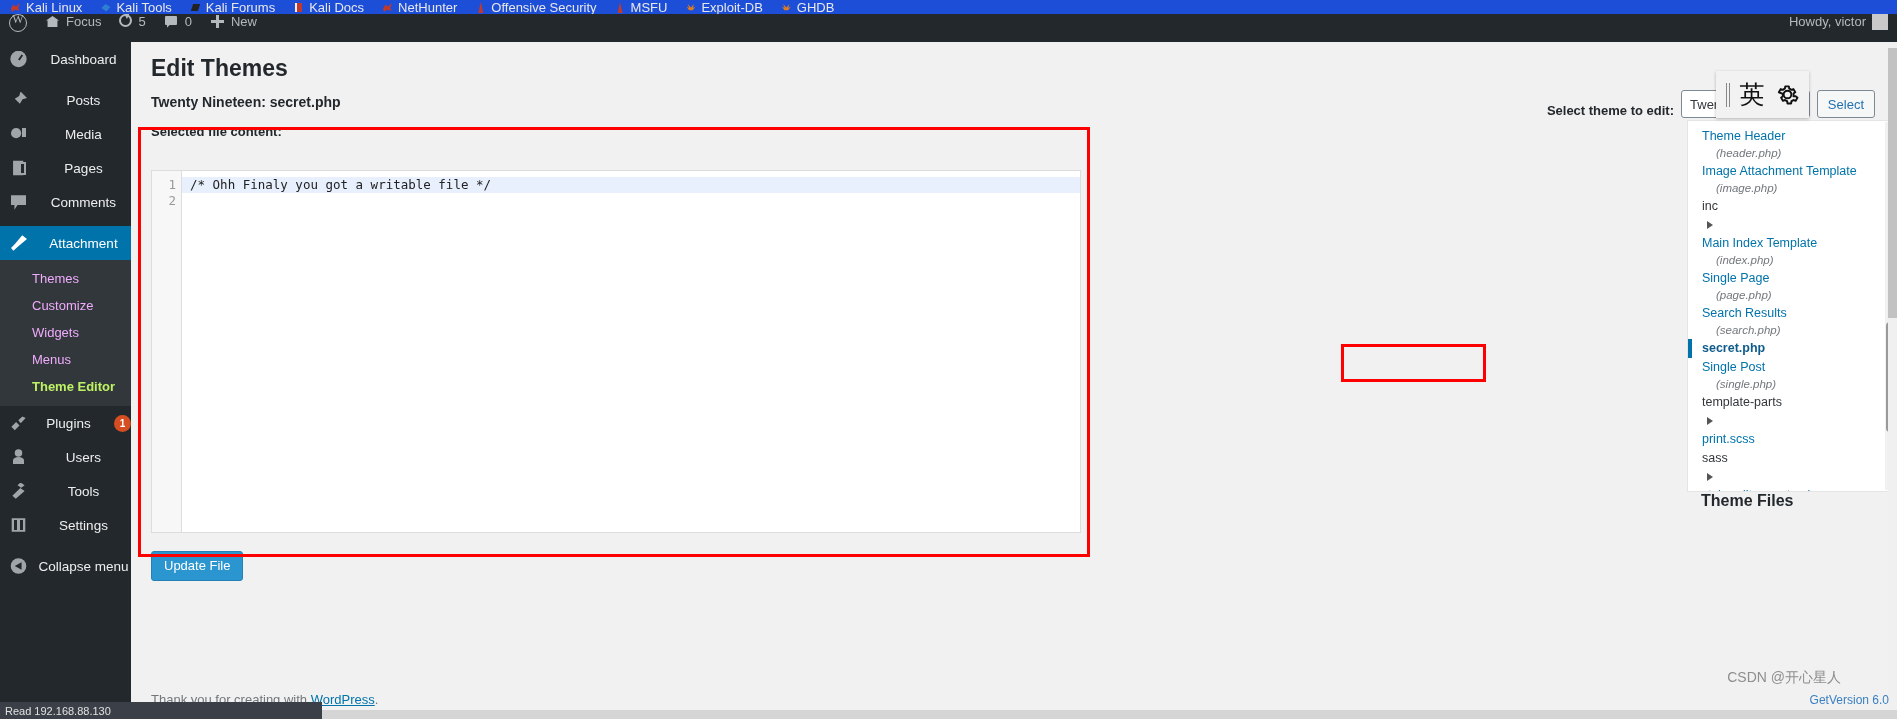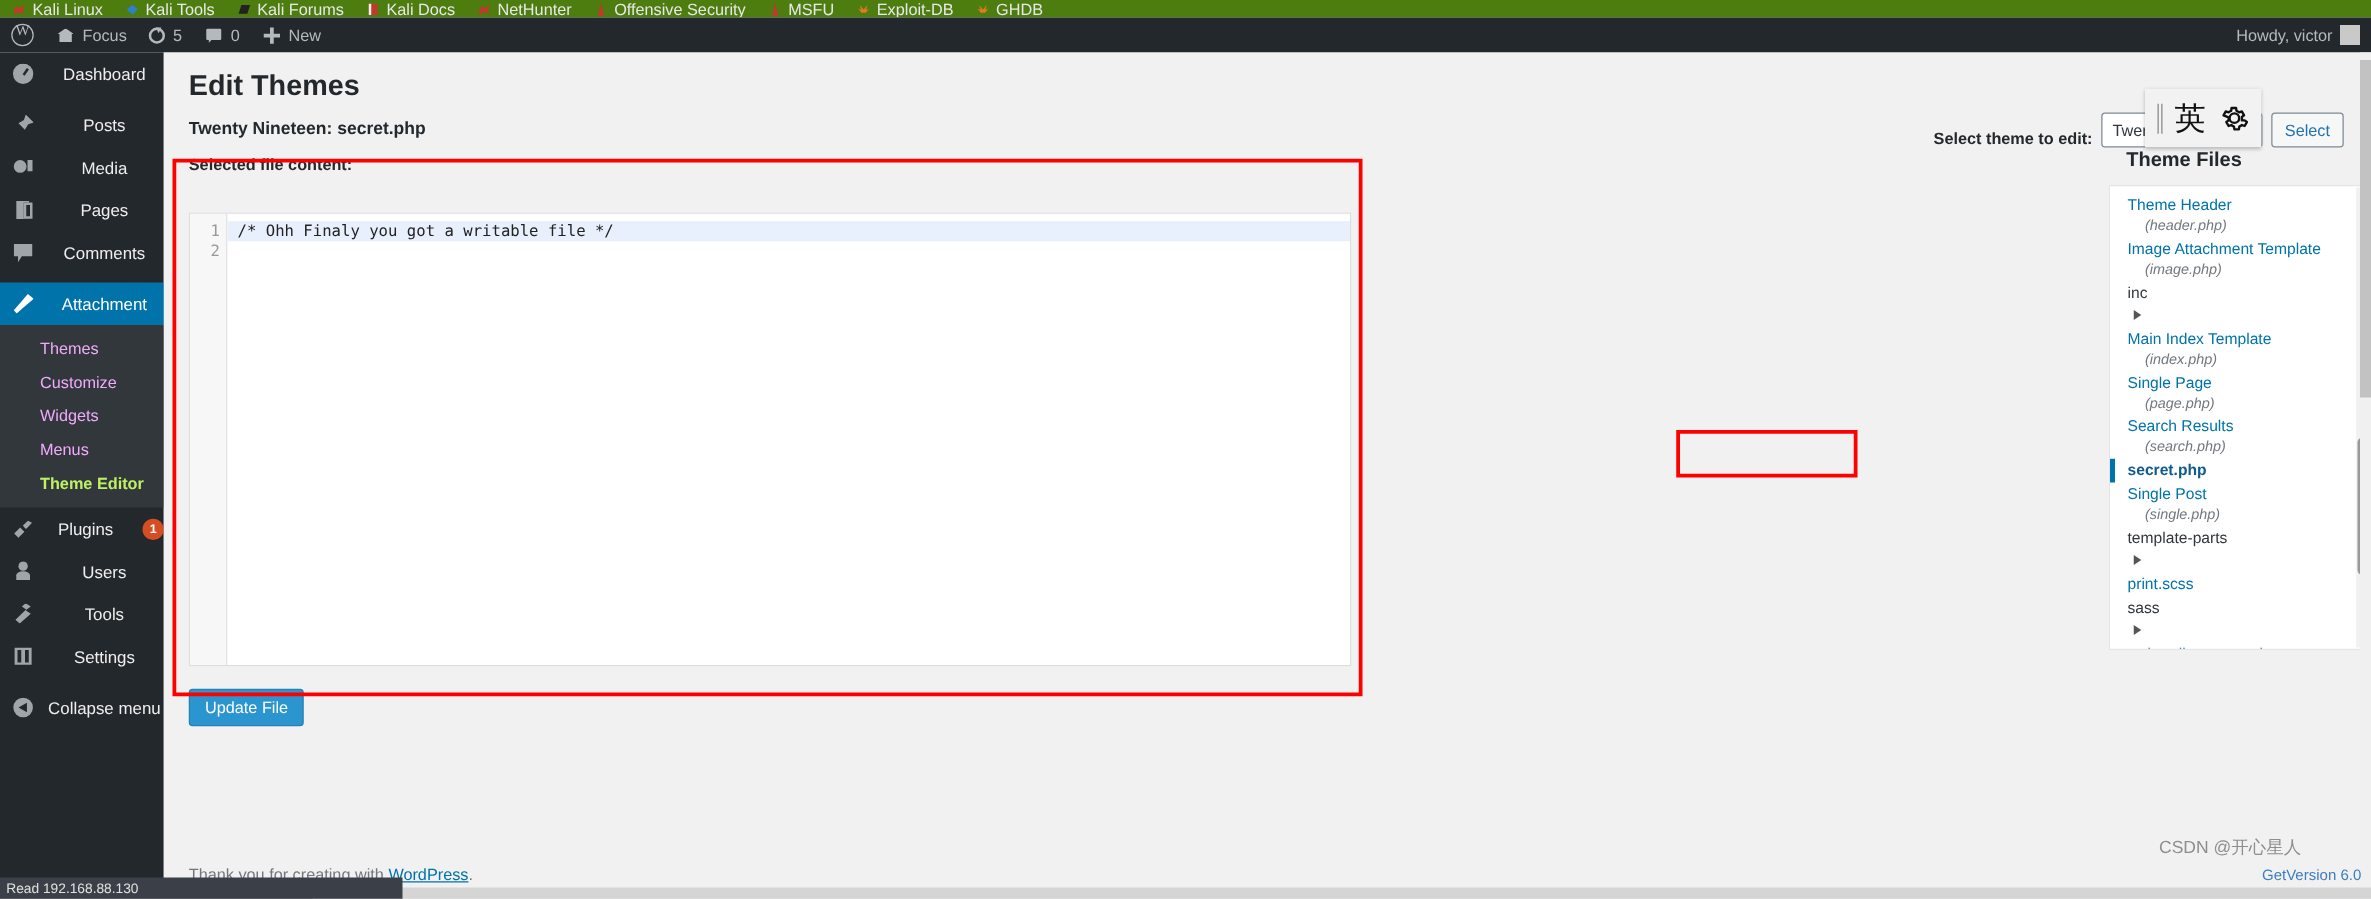--- a/index.html
+++ b/index.html
@@ -6,21 +6,21 @@
   html, body {
     width: 1897px; height: 719px;
     overflow: hidden;
     font-family: "Liberation Sans", sans-serif;
     background: #f1f1f1;
   }
 
   
   #bookmark-bar {
     position: absolute; top: 0; left: 0; width: 1897px; height: 14px;
-    background: #4d7c0f;
+    background: #1d4ed8;
     display: flex; align-items: flex-end;
     padding-left: 10px; gap: 18px;
     overflow: hidden;
   }
   .bm-item { display: flex; align-items: center; gap: 5px; white-space: nowrap; }
   .bm-label {
     color: #e8e8e8; font-size: 13px; line-height: 13px;
     font-family: "Liberation Sans", sans-serif;
   }
   .bm-ico { width: 11px; height: 11px; position: relative; flex: 0 0 auto; }
@@ -54,21 +54,21 @@
   }
 
   
   #wp-adminbar {
     position: absolute; top: 14px; left: 0; width: 1897px; height: 28px;
     background: #23282d; color: #b4b9be;
     display: flex; align-items: center;
     font-size: 13px;
   }
   .ab-item {
-    display: flex; align-items: center; gap: 6px;
+    display: flex; gap: 6px;
     padding: 0 9px; height: 28px; color: #b4b9be;
     white-space: nowrap;
   }
   .ab-spacer { flex: 1; }
   .wp-logo {
     width: 18px; height: 18px; border-radius: 50%;
     border: 1.6px solid #b4b9be; position: relative;
     display: inline-block;
   }
   .wp-logo::before {
@@ -543,21 +543,20 @@
     </div>
   </div>
 
   <button id="update-btn">Update File</button>
 
   <div id="footer-note">
     <span>Thank you for creating with </span><a>WordPress</a><span>.</span>
   </div>
 
   <div id="theme-files-panel">
-    <div id="theme-files-title">Theme Files</div>
     <div id="file-list">
 
       <div class="file-entry">
         <span class="file-name">Theme Header</span>
         <span class="file-sub">(header.php)</span>
       </div>
       <div class="file-entry">
         <span class="file-name">Image Attachment Template</span>
         <span class="file-sub">(image.php)</span>
       </div>
@@ -593,20 +592,21 @@
         <span class="file-name plain">sass</span><span class="caret"></span>
       </div>
       <div class="file-entry">
         <span class="file-name">style-editor-customizer.scss</span>
       </div>
 
       <div id="file-scrollbar">
         <div id="file-scroll-thumb"></div>
       </div>
     </div>
+    <div id="theme-files-title">Theme Files</div>
   </div>
 </div>
 
 <div class="annot" id="annot-editor"></div>
 <div class="annot" id="annot-secret"></div>
 
 <div id="ime-widget">
   <span id="ime-grip"></span>
   <span id="ime-char">英</span>
   <svg id="ime-gear" viewBox="0 0 24 24">

